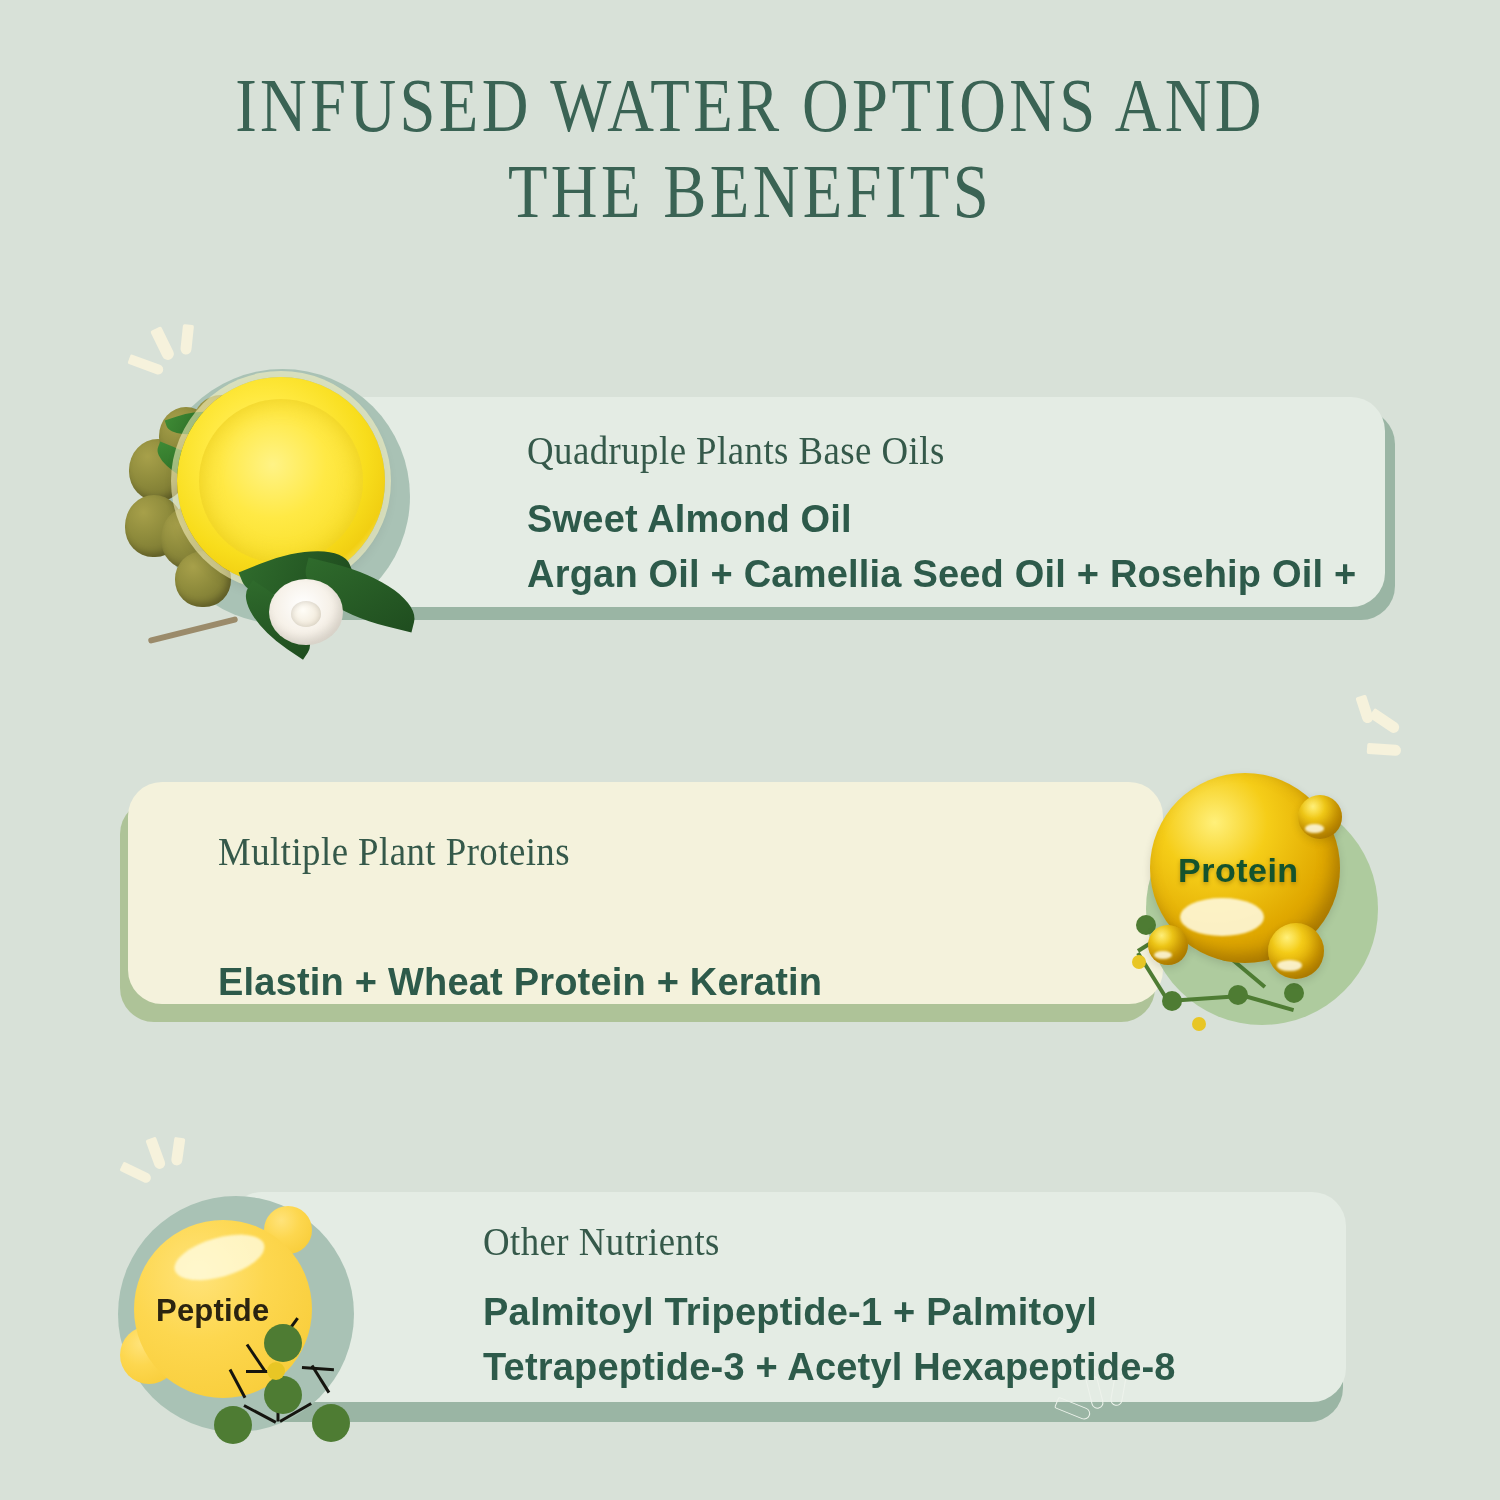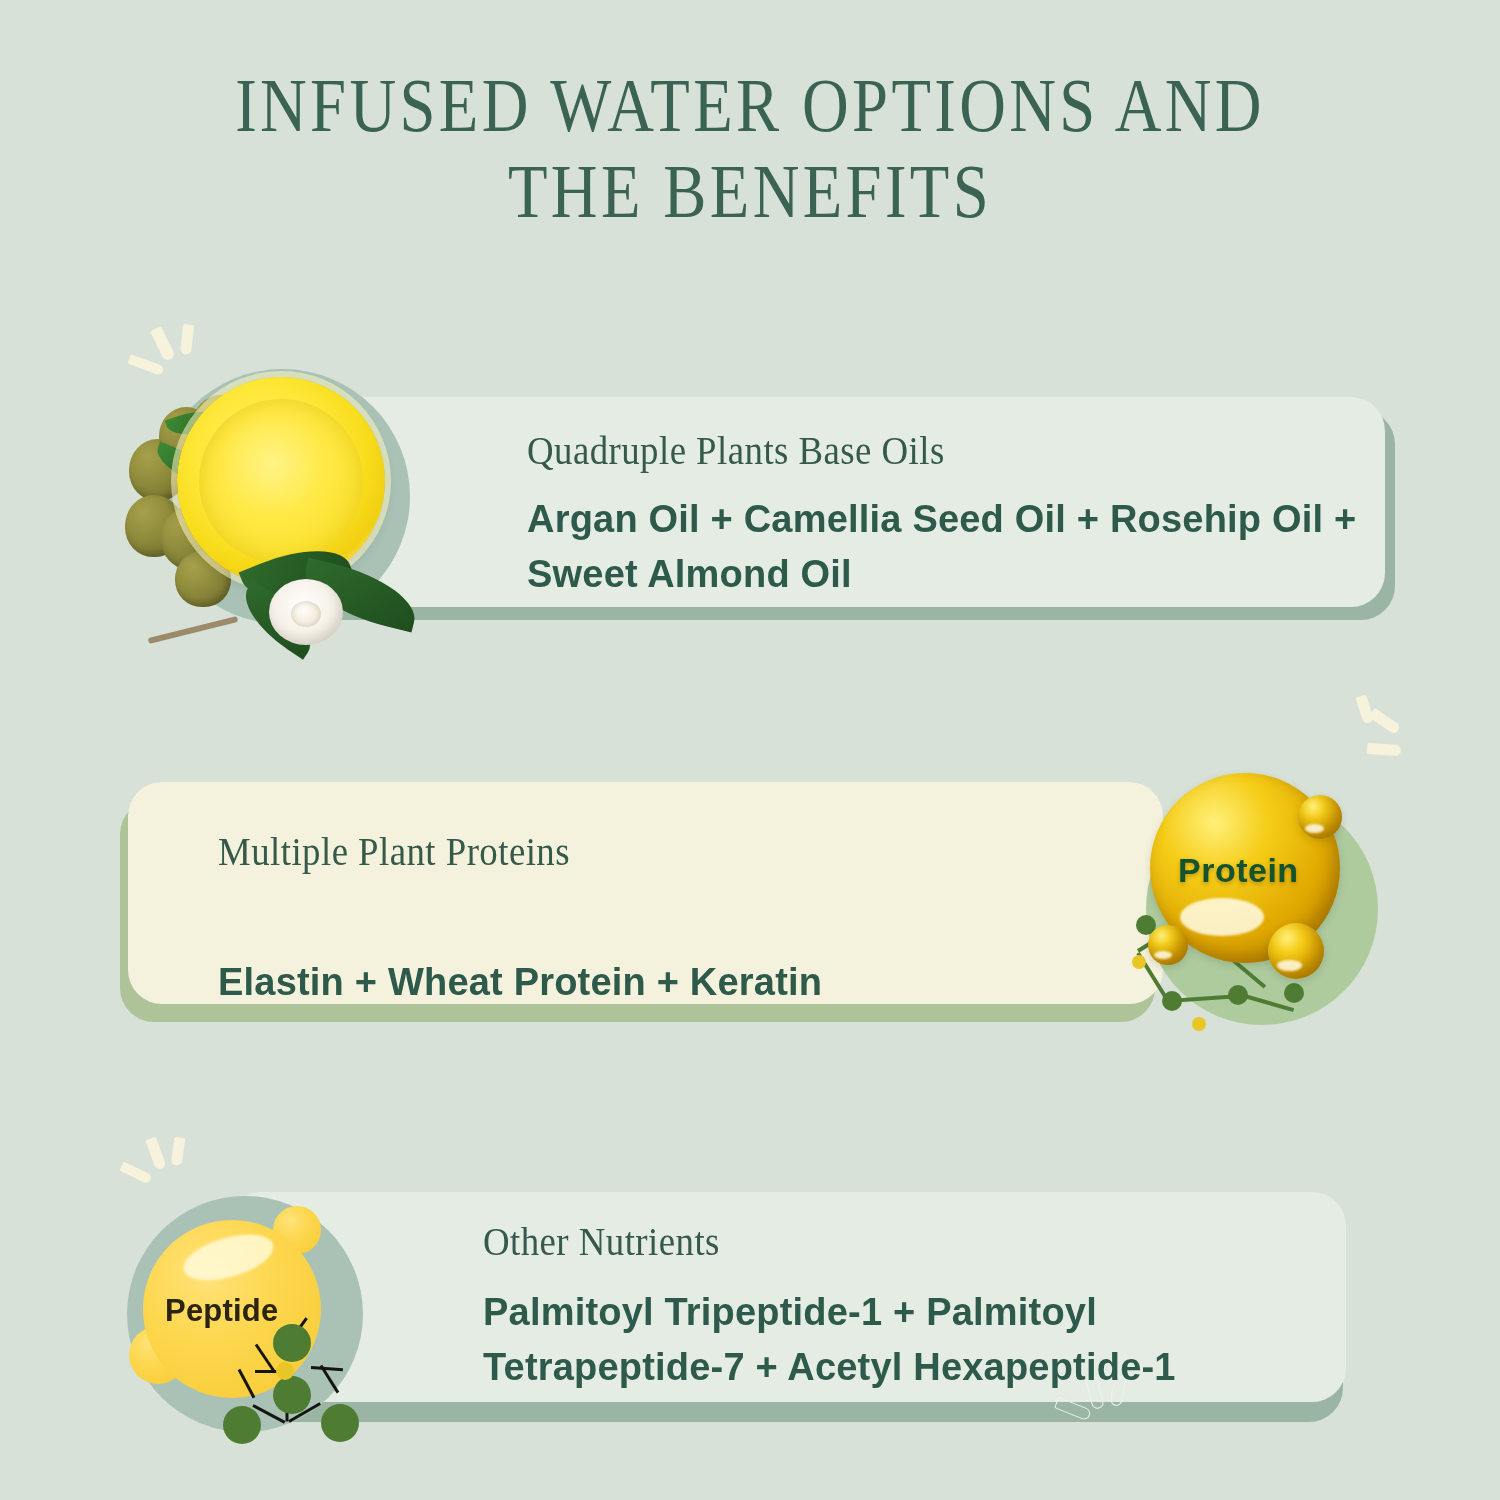--- a/index.html
+++ b/index.html
@@ -198,21 +198,21 @@
   .mol-line {
     position: absolute;
     background: #4e7c33;
     height: 4px;
     transform-origin: left center;
   }
 
   
   .peptide-art {
     position: absolute;
-    left: 121px;
+    left: 112px;
     top: 1168px;
     width: 300px;
     height: 300px;
     text-align: center;
   }
   .yellow-ball {
     position: absolute;
     border-radius: 50%;
     background: radial-gradient(circle at 36% 30%, #ffe37a 0%, #fdd74f 40%, #f9cf3e 75%, #f3c733 100%);
   }
@@ -273,22 +273,22 @@
 </div>
 
 <div class="sparkle" style="left:128px; top:330px;">
   <div class="ray" style="left:0px;  top:30px; width:36px; height:10px; transform:rotate(20deg);"></div>
   <div class="ray" style="left:18px; top:8px;  width:34px; height:12px; transform:rotate(64deg);"></div>
   <div class="ray" style="left:44px; top:4px;  width:30px; height:11px; transform:rotate(96deg);"></div>
 </div>
 
 <div class="card-label" style="left:527px; top:427px;">Quadruple Plants Base Oils</div>
 <div class="card-value" style="left:527px; top:492px; width:840px;">
+  <div>Sweet Almond Oil</div>
   <div>Argan Oil + Camellia Seed Oil + Rosehip Oil +</div>
-  <div>Sweet Almond Oil</div>
 </div>
 
 <div class="card-shadow" style="left:120px; top:800px; width:1035px; height:222px; background:#aec398;"></div>
 <div class="card-body" style="left:128px; top:782px; width:1035px; height:222px; background:#f4f2dc;"></div>
 
 <div class="protein-art">
   <div class="sage-disc" style="left:18px; top:38px; width:232px; height:232px;"></div>
 
   <div class="mol-line" style="left:10px;  top:194px; width:58px;  transform:rotate(-32deg);"></div>
   <div class="mol-line" style="left:10px;  top:196px; width:56px;  transform:rotate(58deg);"></div>
@@ -375,14 +375,14 @@
 </div>
 <div class="sparkle" style="left:1055px; top:1385px;">
   <div class="ray outline" style="left:0px;  top:18px; width:34px; height:10px; transform:rotate(22deg);"></div>
   <div class="ray outline" style="left:24px; top:2px;  width:30px; height:10px; transform:rotate(76deg);"></div>
   <div class="ray outline" style="left:48px; top:0px;  width:28px; height:10px; transform:rotate(100deg);"></div>
 </div>
 
 <div class="card-label" style="left:483px; top:1218px;">Other Nutrients</div>
 <div class="card-value" style="left:483px; top:1285px; width:830px;">
   <div>Palmitoyl Tripeptide-1 + Palmitoyl</div>
-  <div>Tetrapeptide-7 + Acetyl Hexapeptide-1</div>
+  <div>Tetrapeptide-3 + Acetyl Hexapeptide-8</div>
 </div>
 
 </body></html>

